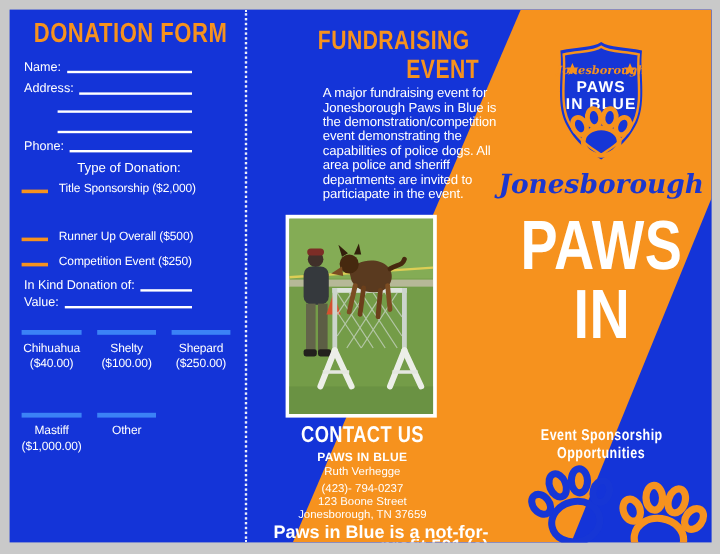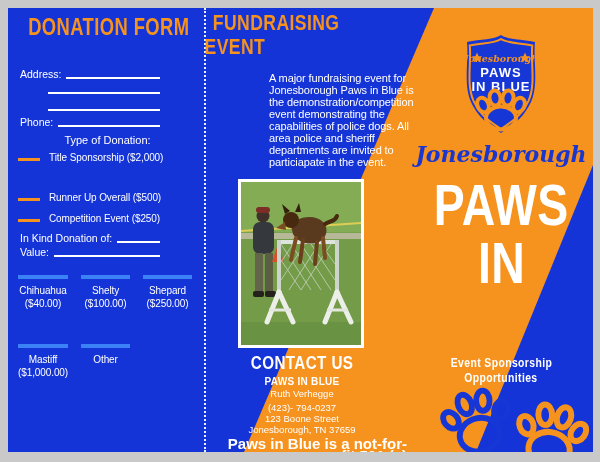--- a/index.html
+++ b/index.html
@@ -28,21 +28,21 @@
   .opt{position:absolute;left:10px;display:flex;align-items:flex-end;font-size:10px;letter-spacing:-.1px;}
   .opt .dash{width:22px;border-bottom:3px solid var(--orange);margin-right:9px;margin-bottom:2px;height:0;}
   .o1{top:144px;} .o2{top:165px;} .o3{top:184px;} .o4{top:205px;}
   .r-inkind{top:224px;} .r-value{top:238px;}
   .tiers{position:absolute;top:267px;left:10px;width:174px;display:grid;grid-template-columns:1fr 1fr 1fr;column-gap:13px;row-gap:34px;}
   .tier{border-top:4px solid #3b82f6;padding-top:5px;text-align:center;font-size:10px;line-height:1.3;letter-spacing:-.1px;}
   .note{position:absolute;top:385px;left:12px;width:182px;font-size:9.5px;line-height:13.3px;letter-spacing:-.1px;}
 
   
   .mp{position:absolute;left:189px;top:0;width:210px;height:444px;color:#fff;}
-  .mp-title{position:absolute;top:3px;width:100%;text-align:left;color:var(--orange);font-size:22px;line-height:24px;}
+  .mp-title{position:absolute;top:14px;width:100%;text-align:right;color:var(--orange);font-size:22px;line-height:24px;}
   .mp-body{position:absolute;top:64px;left:36px;width:160px;font-size:11px;line-height:12px;letter-spacing:-.1px;margin-left:36px;}
   .photo{position:absolute;top:171px;left:41px;width:126px;height:169px;background:#fff;padding:3px;}
   .photo svg{display:block;width:120px;height:163px;}
   .contact-h{position:absolute;top:344px;width:100%;text-align:center;font-size:19px;}
   .c-org{position:absolute;top:368px;width:100%;text-align:center;font-size:10px;font-weight:bold;letter-spacing:.3px;}
   .c-line{position:absolute;width:100%;text-align:center;font-size:9.5px;}
   .c-name{top:380px;} .c-phone{top:394px;} .c-street{top:405px;} .c-city{top:416px;}
   .c-foot{position:absolute;top:430px;width:100%;text-align:right;font-size:15px;line-height:11.5px;font-weight:bold;}
 
   
@@ -61,20 +61,24 @@
 </head>
 <body>
 
 <div class="brochure">
   <div class="band"></div>
   <div class="fold"></div>
 
   <div class="lp">
     <div class="lp-title"><span class="cond">DONATION FORM</span></div>
 
+    <div class="frow r-name">
+      <span class="lbl">Name:</span>
+      <span class="uline"></span>
+    </div>
     <div class="frow r-addr">
       <span class="lbl">Address:</span>
       <span class="uline"></span>
     </div>
     <div class="xline l-addr2"></div>
     <div class="xline l-addr3"></div>
     <div class="frow r-phone">
       <span class="lbl">Phone:</span>
       <span class="uline"></span>
     </div>

